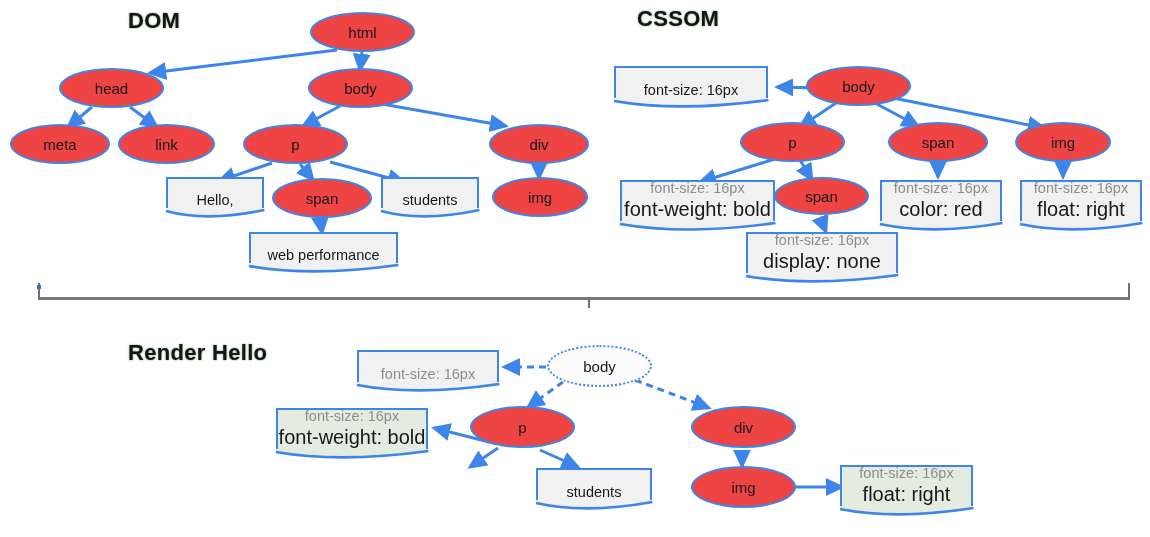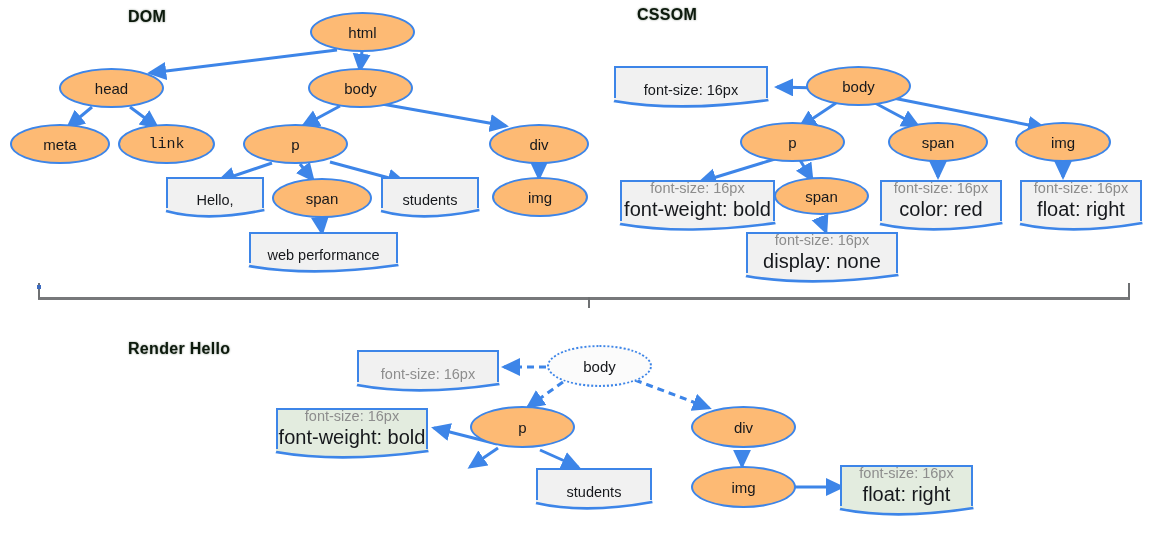--- a/index.html
+++ b/index.html
@@ -20,37 +20,37 @@
   #edges {
     position: absolute;
     left: 0;
     top: 0;
     width: 1150px;
     height: 537px;
     pointer-events: none;
   }
   .section-title {
     position: absolute;
-    font-size: 16px;
+    font-size: 22px;
     font-weight: bold;
     color: #0d1a0d;
     letter-spacing: 0.3px;
     white-space: nowrap;
     text-shadow: 0 0 2px rgba(20,40,20,0.55);
     filter: blur(0.35px);
   }
   
   .node {
     position: absolute;
     display: flex;
     align-items: center;
     justify-content: center;
     box-sizing: border-box;
     border-radius: 50%;
-    background: #fdba74;
+    background: #ef4444;
     border: 2.2px solid #3d85e8;
     font-size: 15px;
     color: #16181c;
     white-space: nowrap;
     z-index: 3;
   }
   .node.ghost {
     background: #fbfbfb;
     border: 2.2px dotted #3d85e8;
   }
@@ -180,21 +180,21 @@
   </div>
   <div class="node" style="left:59px; top:68px; width:105px; height:40px;">
     <span>head</span>
   </div>
   <div class="node" style="left:308px; top:68px; width:105px; height:40px;">
     <span>body</span>
   </div>
   <div class="node" style="left:10px; top:124px; width:100px; height:40px;text-align:center;">
     <span>meta</span>
   </div>
-  <div class="node" style="left:118px; top:124px; width:97px; height:40px;font-family:Liberation Mono, monospace;">
+  <div class="node" style="left:118px; top:124px; width:97px; height:40px;">
     <span>link</span>
   </div>
   <div class="node" style="left:243px; top:124px; width:105px; height:40px;">
     <span>p</span>
   </div>
   <div class="node" style="left:489px; top:124px; width:100px; height:40px;">
     <span>div</span>
   </div>
   <div class="node" style="left:272px; top:178px; width:100px; height:40px;">
     <span>span</span>

